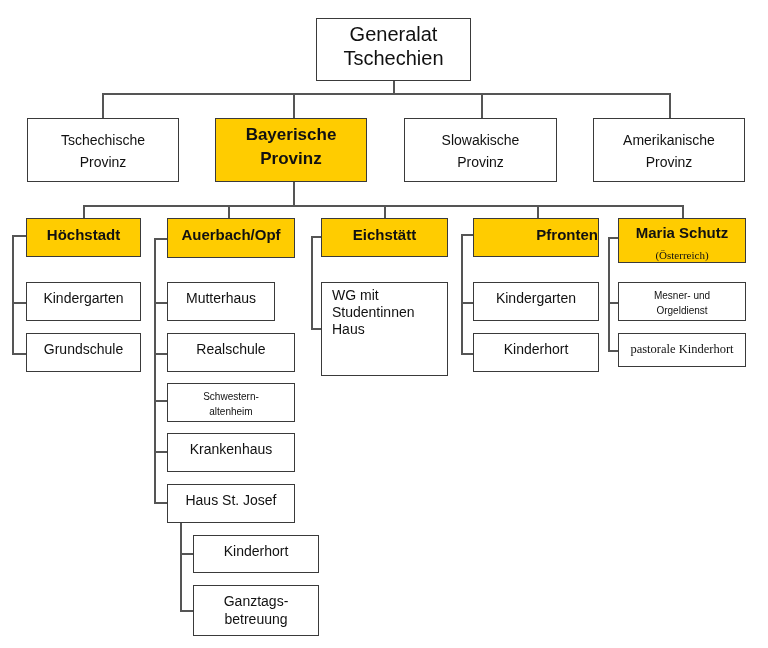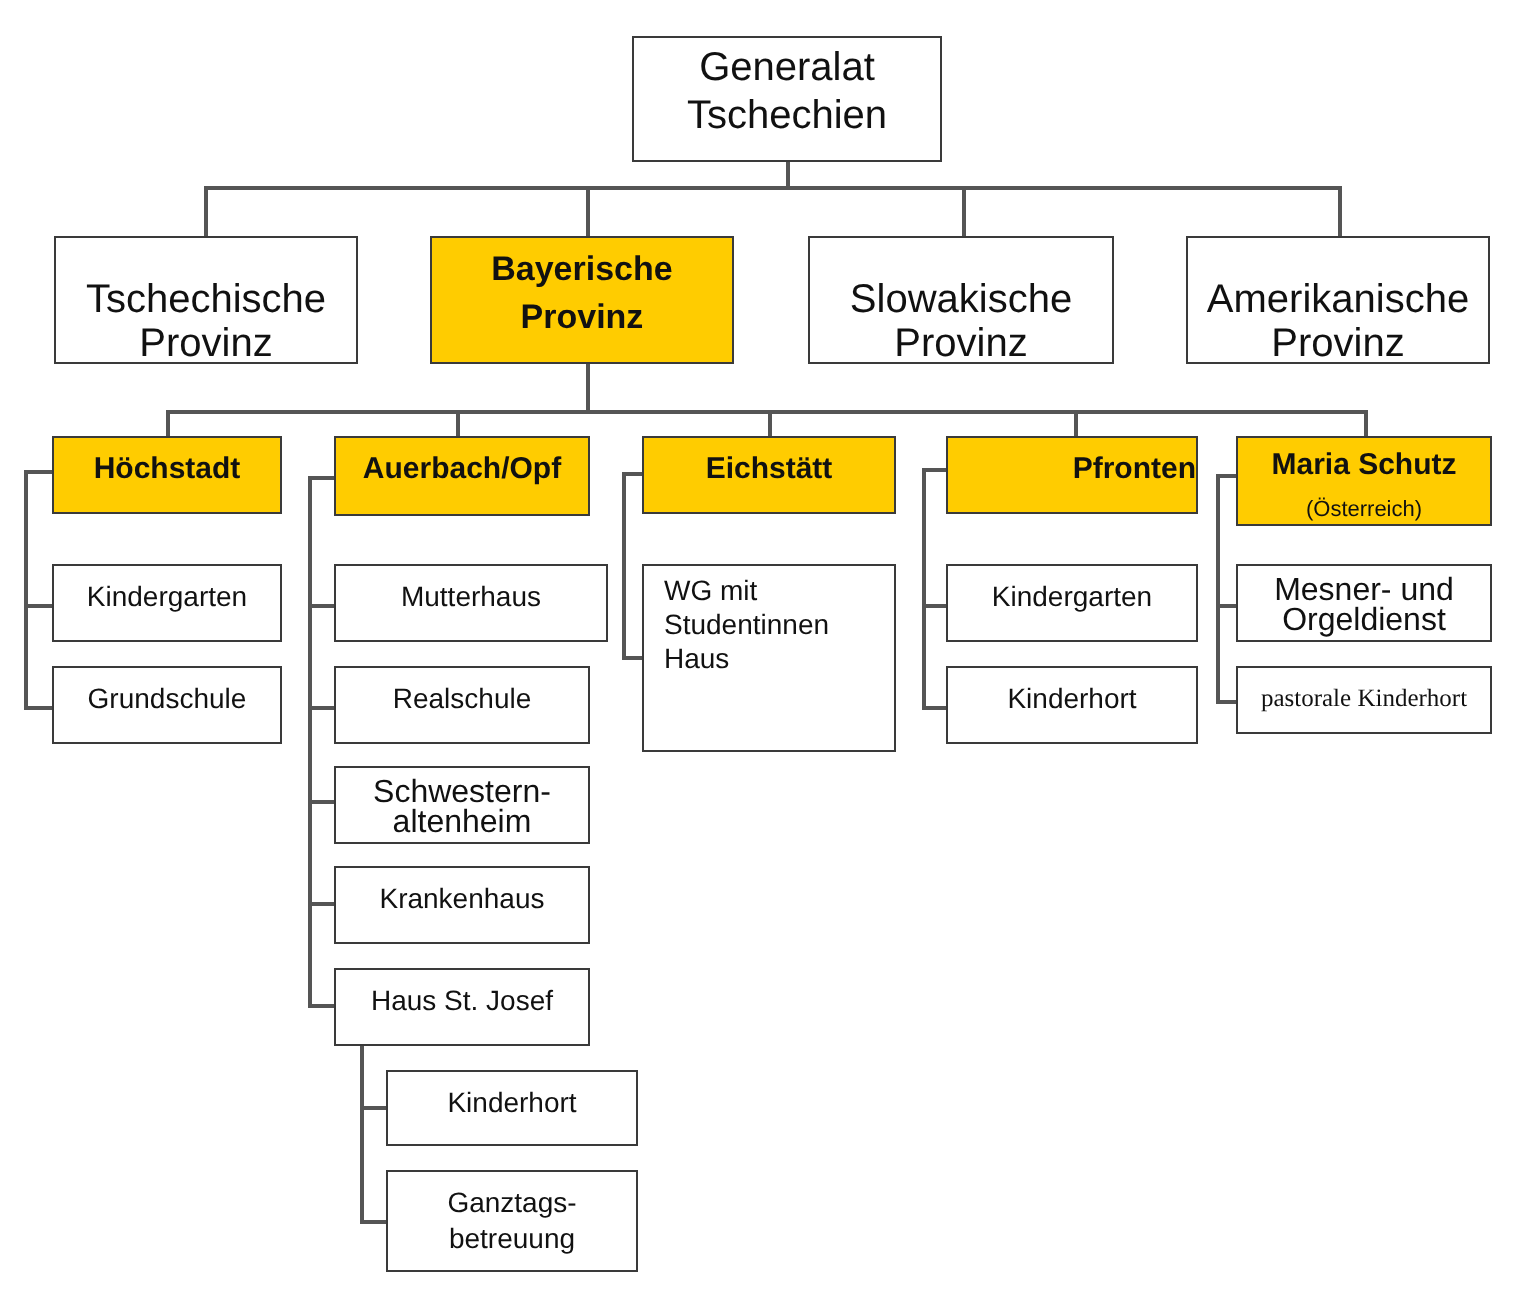--- a/index.html
+++ b/index.html
@@ -7,26 +7,26 @@
          font-family:"Liberation Sans", sans-serif; color:#111; }
   .box { position:absolute; box-sizing:border-box; border:1.5px solid #3a3a3a;
          background:#fff; display:flex; flex-direction:column; align-items:center;
          justify-content:flex-start; text-align:center; }
   .box.hl { background:#ffcc00; font-weight:bold; }
   .line { position:absolute; background:#555; }
   .h { height:1.5px; }
   .v { width:1.5px; }
   .t { display:block; white-space:pre-line; }
   .root .t { font-size:20px; line-height:24px; margin-top:3px; }
-  .prov .t { font-size:20px; line-height:22px; margin-top:20px; }
+  .prov .t { font-size:14px; line-height:22px; margin-top:10px; }
   .prov.hl .t { font-size:17px; line-height:24px; margin-top:4px; }
   .lvl2 .t { font-size:15px; line-height:20px; margin-top:6px; }
-  .lvl2 .sub { font-family:Liberation Sans, sans-serif; font-weight:normal; font-size:11px; line-height:13px; }
+  .lvl2 .sub { font-family:Liberation Serif, serif; font-weight:normal; font-size:11px; line-height:13px; }
   .leaf .t { font-size:14px; line-height:18px; margin-top:6px; }
-  .leaf .t.small { font-size:16px; line-height:15px; margin-top:5px; }
+  .leaf .t.small { font-size:10px; line-height:15px; margin-top:5px; }
   .leaf .t.serif { font-family:"Liberation Serif", serif; font-size:12.5px; margin-top:8px; }
   .wg { align-items:flex-start; text-align:left; padding-left:10px;justify-content:space-between; }
   .wg .t { font-size:14px; line-height:17px; margin-top:4px; }
   .wg ul { margin:0; padding-left:18px; font-size:14px; line-height:17px; }
   .wg li { list-style:disc; }
 </style>
 </head>
 <body>
 
 <div class="line v" style="left:393px;top:80px;height:14px;"></div>
@@ -114,21 +114,21 @@
   <span class="t sub">(Österreich)</span>
 </div>
 
 <div class="box leaf" style="left:26px;top:282px;width:115px;height:39px;">
   <span class="t">Kindergarten</span>
 </div>
 <div class="box leaf" style="left:26px;top:333px;width:115px;height:39px;">
   <span class="t">Grundschule</span>
 </div>
 
-<div class="box leaf" style="left:167px;top:282px;width:137px;height:39px;">
+<div class="box leaf" style="left:167px;top:282px;width:108px;height:39px;">
   <span class="t">Mutterhaus</span>
 </div>
 <div class="box leaf" style="left:167px;top:333px;width:128px;height:39px;">
   <span class="t">Realschule</span>
 </div>
 <div class="box leaf" style="left:167px;top:383px;width:128px;height:39px;">
   <span class="t small">Schwestern-
 altenheim</span>
 </div>
 <div class="box leaf" style="left:167px;top:433px;width:128px;height:39px;">

